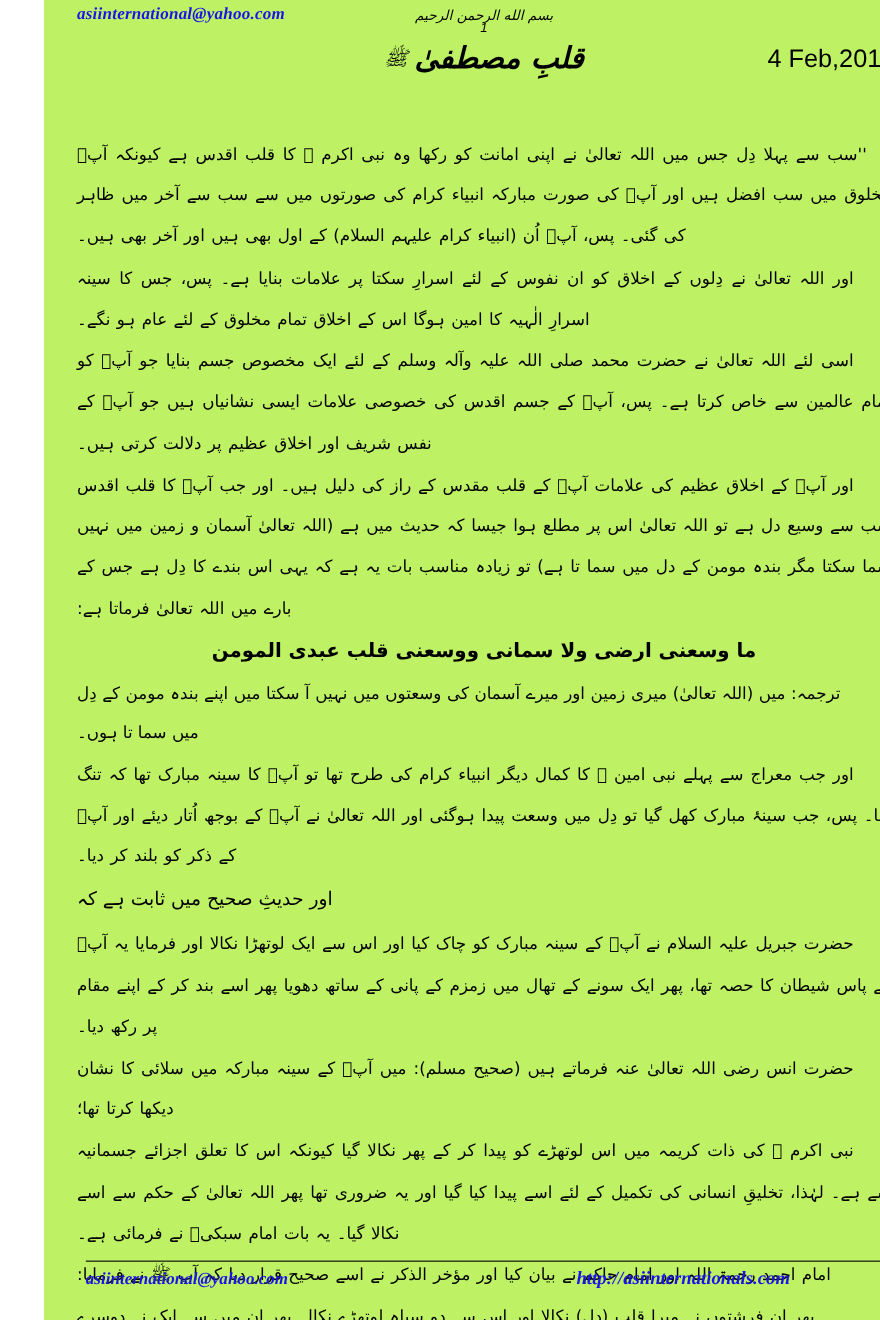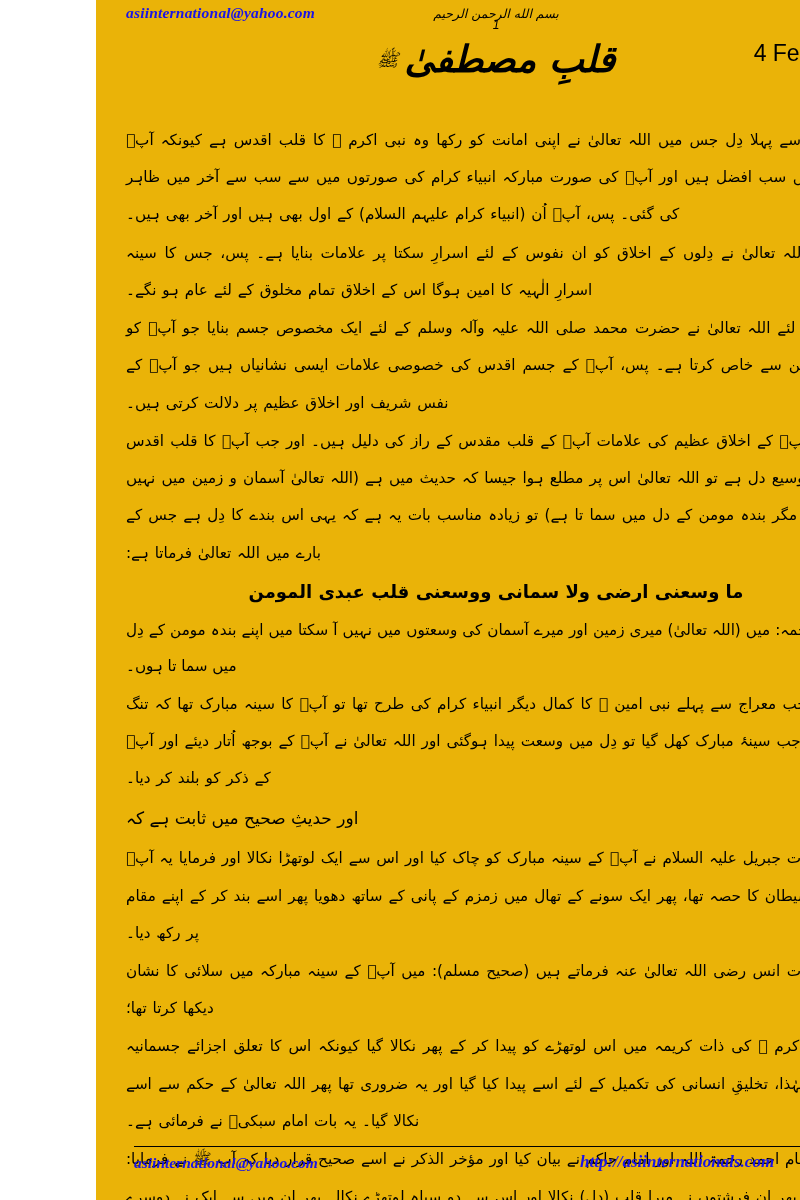--- a/index.html
+++ b/index.html
@@ -13,23 +13,23 @@
     height: 1200px;
     position: relative;
     overflow: hidden;
     font-family: "DejaVu Sans", sans-serif;
     color: #000000;
   }
 
   .page {
     position: absolute;
     inset: 0;
-    width: 704px;
+    width: 760px;
     height: 1200px;
-    background: #eab308;
+    background: #bef264;
   }
 
   
   .header {
     position: absolute;
     top: 0;
     left: 0;
     width: 800px;
     height: 112px;
   }
@@ -91,21 +91,21 @@
     margin-top: 6px;
     display: flex;
     justify-content: center;
     align-items: flex-start;
     direction: rtl;
     gap: 6px;
   }
 
   .doc-title {
     font-family: "DejaVu Sans", sans-serif;
-    font-size: 37px;
+    font-size: 27px;
     font-weight: bold;
     line-height: 1.25;
     color: #000;
     direction: rtl;
   }
 
   .salawat-mark {
     font-family: "DejaVu Sans", sans-serif;
     font-size: 18px;
     line-height: 1;

